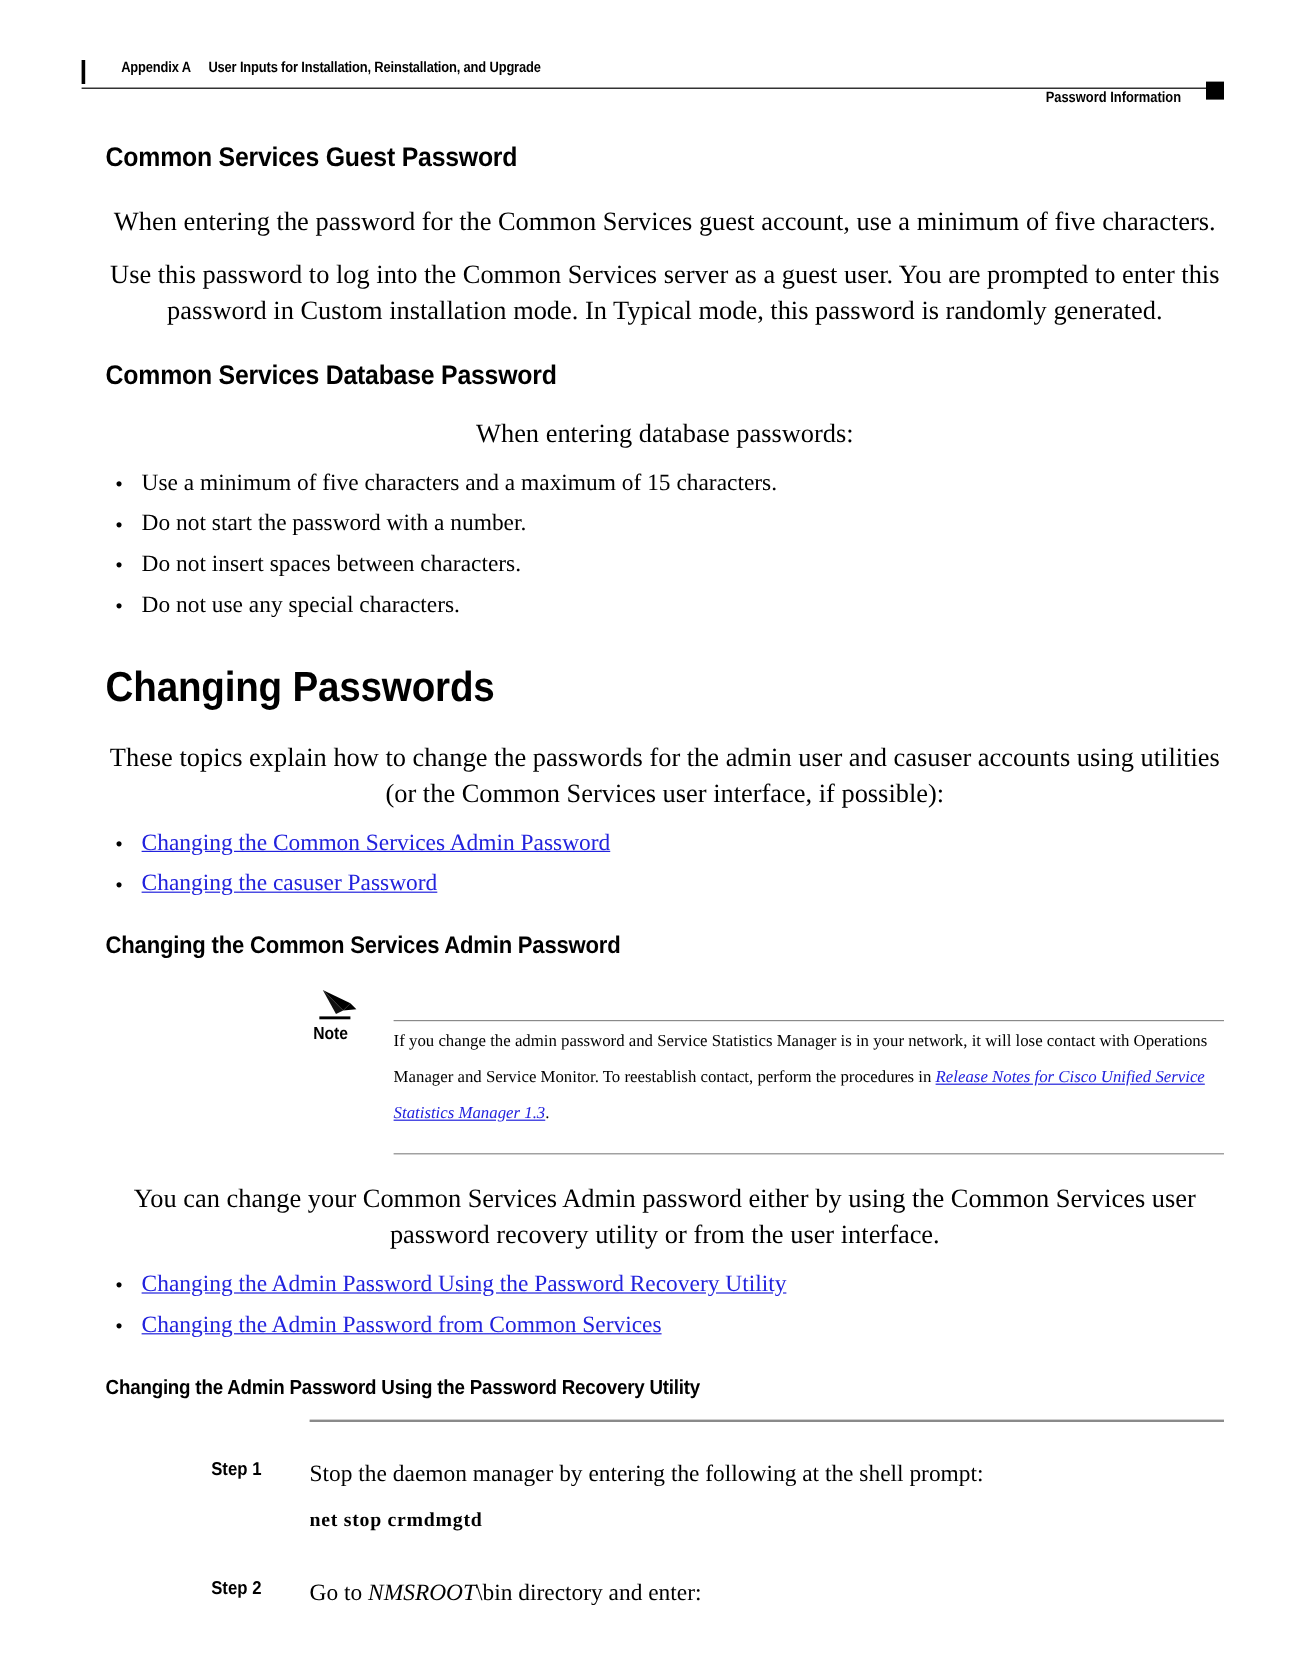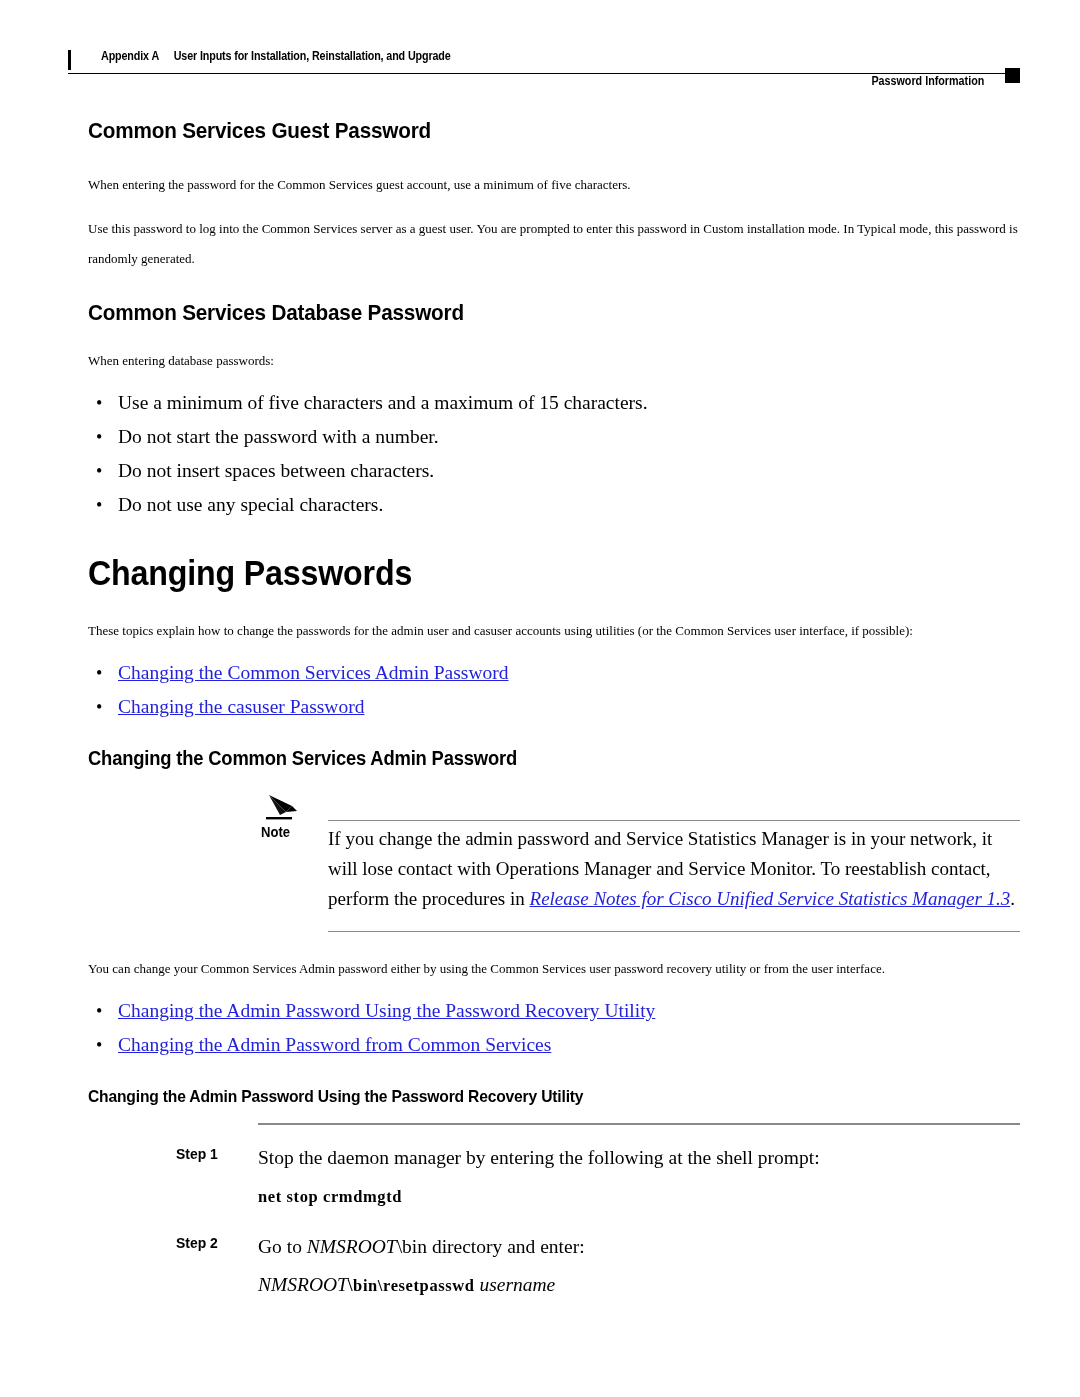--- a/index.html
+++ b/index.html
@@ -123,25 +123,25 @@
   }
   h4.h-4 {
     font-size: 17px;
     line-height: 21px;
     transform: scaleX(0.92);
     transform-origin: left center;
   }
 
   
   p.body {
-    font-size: 13px;
+    font-size: 22px;
     line-height: 30px;
     margin: 0;
     padding: 0;
-    text-align: left;
+    text-align: center;
   }
 
   ul.bullets {
     list-style: none;
     margin: 0;
     padding: 0;
   }
   ul.bullets li {
     position: relative;
     font-size: 19.5px;
@@ -201,38 +201,39 @@
     left: 70px;
     bottom: 0;
     width: 692px;
     height: 1px;
     background: #8a8a8a;
   }
   .note-text {
     margin-left: 70px;
     padding-top: 32px;
     padding-bottom: 18px;
-    font-size: 19px;
+    font-size: 14px;
     line-height: 30px;
     width: 692px;
   }
 
   
   .h4-rule {
     margin-left: 170px;
     width: 762px;
     height: 2px;
     background: #8a8a8a;
   }
 
   
   .step {
     position: relative;
     margin-left: 88px;
     width: 844px;
+    margin-top: 11px;
   }
   .step-label {
     position: absolute;
     left: 0;
     top: 2px;
     width: 70px;
     font-family: "Liberation Sans Narrow", "Liberation Sans", sans-serif;
     font-weight: bold;
     font-size: 15.5px;
     transform: scaleX(0.9);
@@ -427,21 +428,20 @@
       </div>
     </div>
 
     <div class="sp-20"></div>
 
     <div class="step">
       <div class="step-label">Step 2</div>
       <div class="step-body">
         <div><span>Go to </span><span class="ital">NMSROOT</span><span>\bin directory and enter:</span></div>
         <div class="sp-8"></div>
-        <div><span class="ital" style="font-size:19.5px">NMSROOT</span><code class="cmd">\bin\resetpasswd</code><span class="ital" style="font-size:19.5px">&nbsp;</span><span class="ital" style="font-size:19.5px">username</span></div>
         <div class="sp-14"></div>
 
       </div>
     </div>
 
   </div>
 
 
 </div>
 

